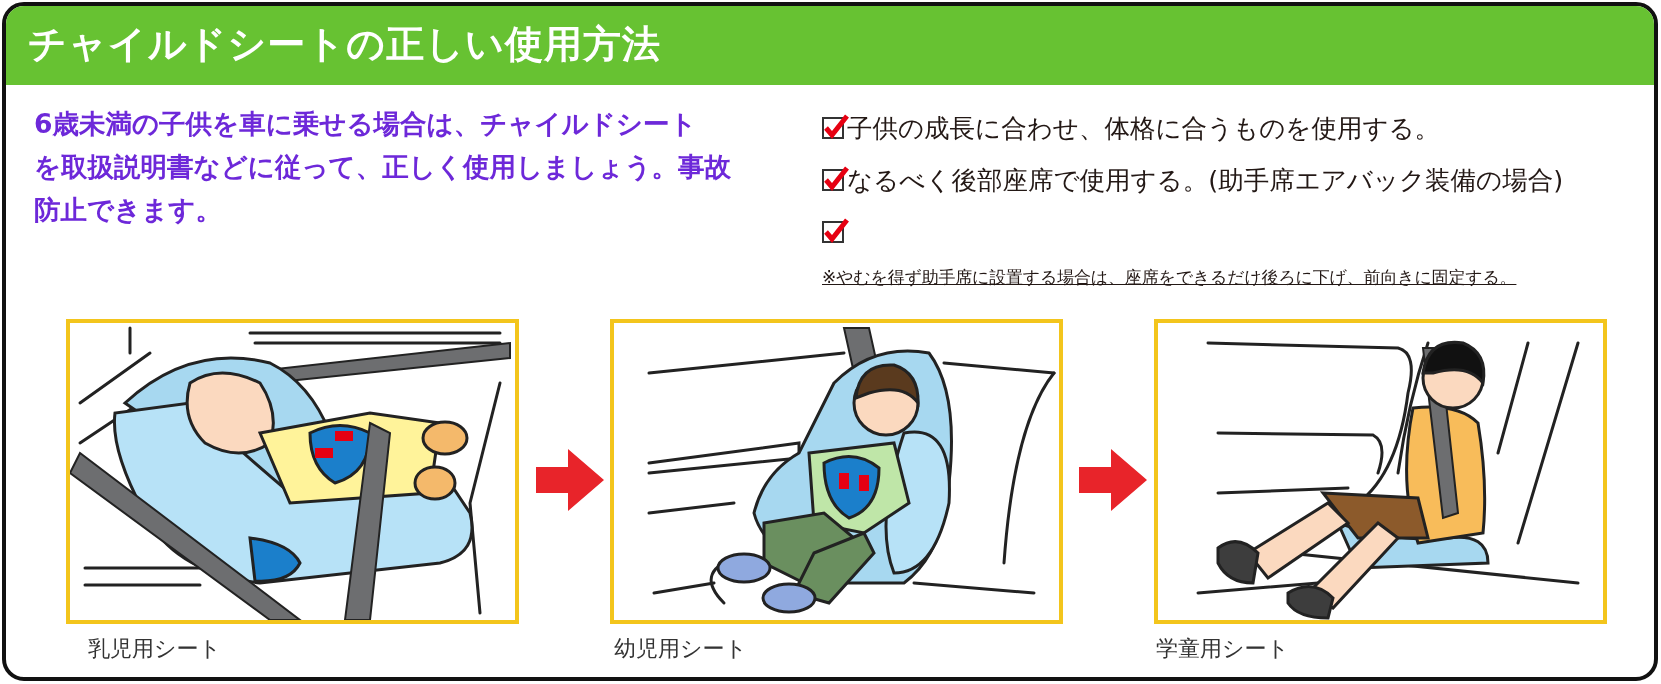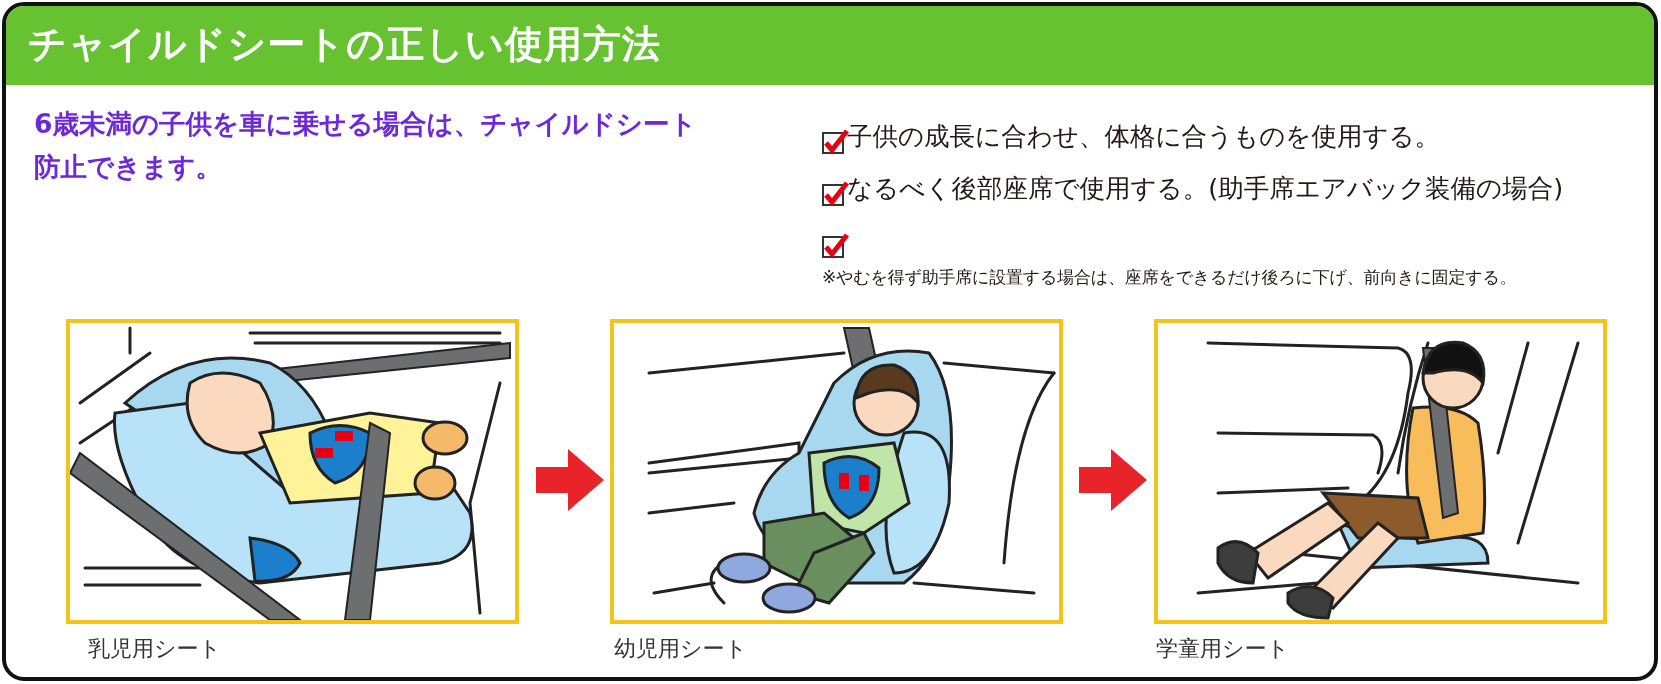--- a/index.html
+++ b/index.html
@@ -17,30 +17,30 @@
   .header-title {
     position: absolute; left: 22px; top: 13px;
     font-size: 38px; font-weight: bold; color: #ffffff; letter-spacing: 1px;
   }
   .intro {
     position: absolute; left: 28px; top: 96px; width: 748px;
     font-size: 26.5px; font-weight: bold; line-height: 43px; color: #6d28d9;
   }
   .checklist { position: absolute; left: 816px; top: 96px; width: 830px; }
   .check-item {
-    display: flex; align-items: flex-end; height: 52px;
+    display: flex; align-items: center; height: 52px;
     font-size: 25.5px; color: #231815;
   }
   .check-box {
     position: relative; width: 22px; height: 22px; border: 2px solid #333;
     margin-right: 3px; flex: 0 0 auto; background: #fff;
   }
   .check-box svg { position: absolute; left: -1px; top: -7px; }
   .note {
-    font-size: 17px; color: #231815; margin-top: 8px; letter-spacing: -0.2px;
+    font-size: 17px; color: #231815; margin-top: 8px; letter-spacing: -0.2px; text-decoration: underline;
   }
   .panel {
     position: absolute; top: 313px; width: 453px; height: 305px;
     border: 4px solid #f3c51c; background: #ffffff; overflow: hidden;
   }
   .panel svg { display: block; }
   .panel-label {
     position: absolute; top: 628px; font-size: 22px; color: #333;
   }
   .arrow { position: absolute; top: 443px; }
@@ -48,20 +48,21 @@
 </head>
 <body>
 
 <div class="card">
   <div class="header">
     <div class="header-title">チャイルドシートの正しい使用方法</div>
   </div>
 
   <div class="intro">
     <div>6歳未満の子供を車に乗せる場合は、チャイルドシート</div>
+    <div>を取扱説明書などに従って、正しく使用しましょう。事故</div>
     <div>防止できます。</div>
   </div>
 
   <div class="checklist">
     <div class="check-item">
       <span class="check-box">
         <svg width="26" height="28" viewBox="0 0 26 28">
             <path d="M3 16 L9 23 L24 4" stroke="#e60012" stroke-width="5" fill="none" stroke-linejoin="miter"></path>
           </svg>
       </span>

